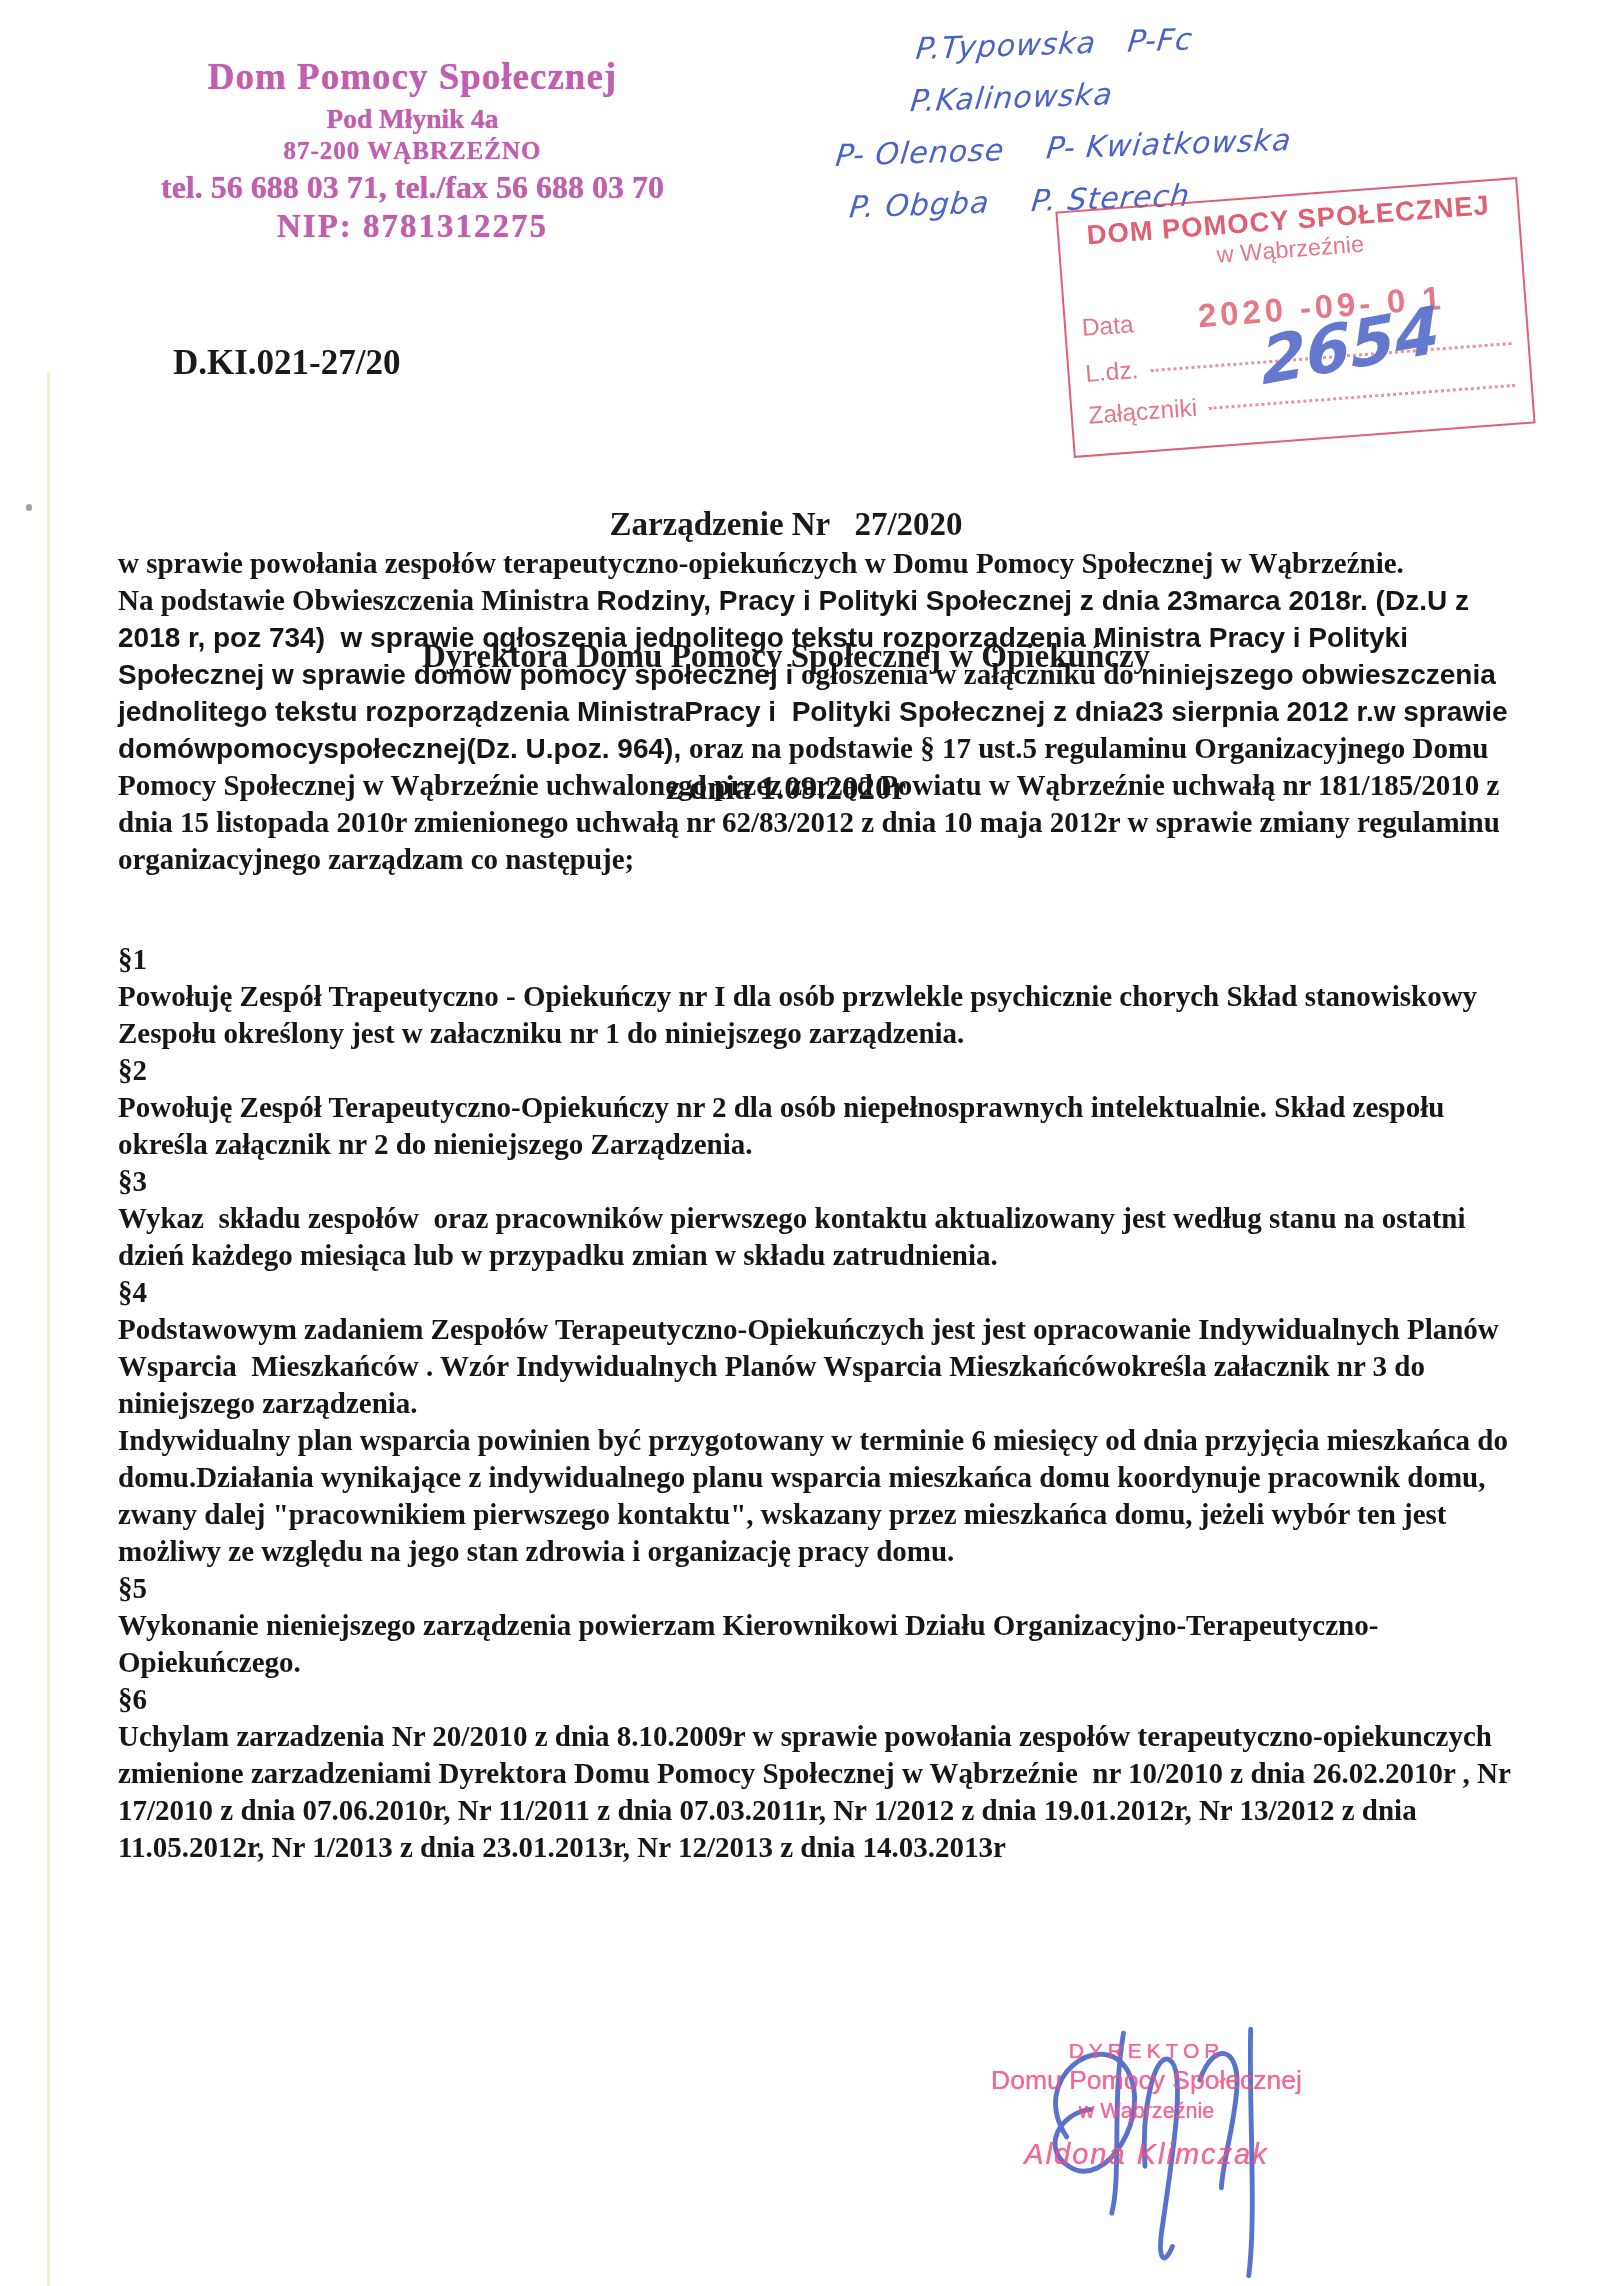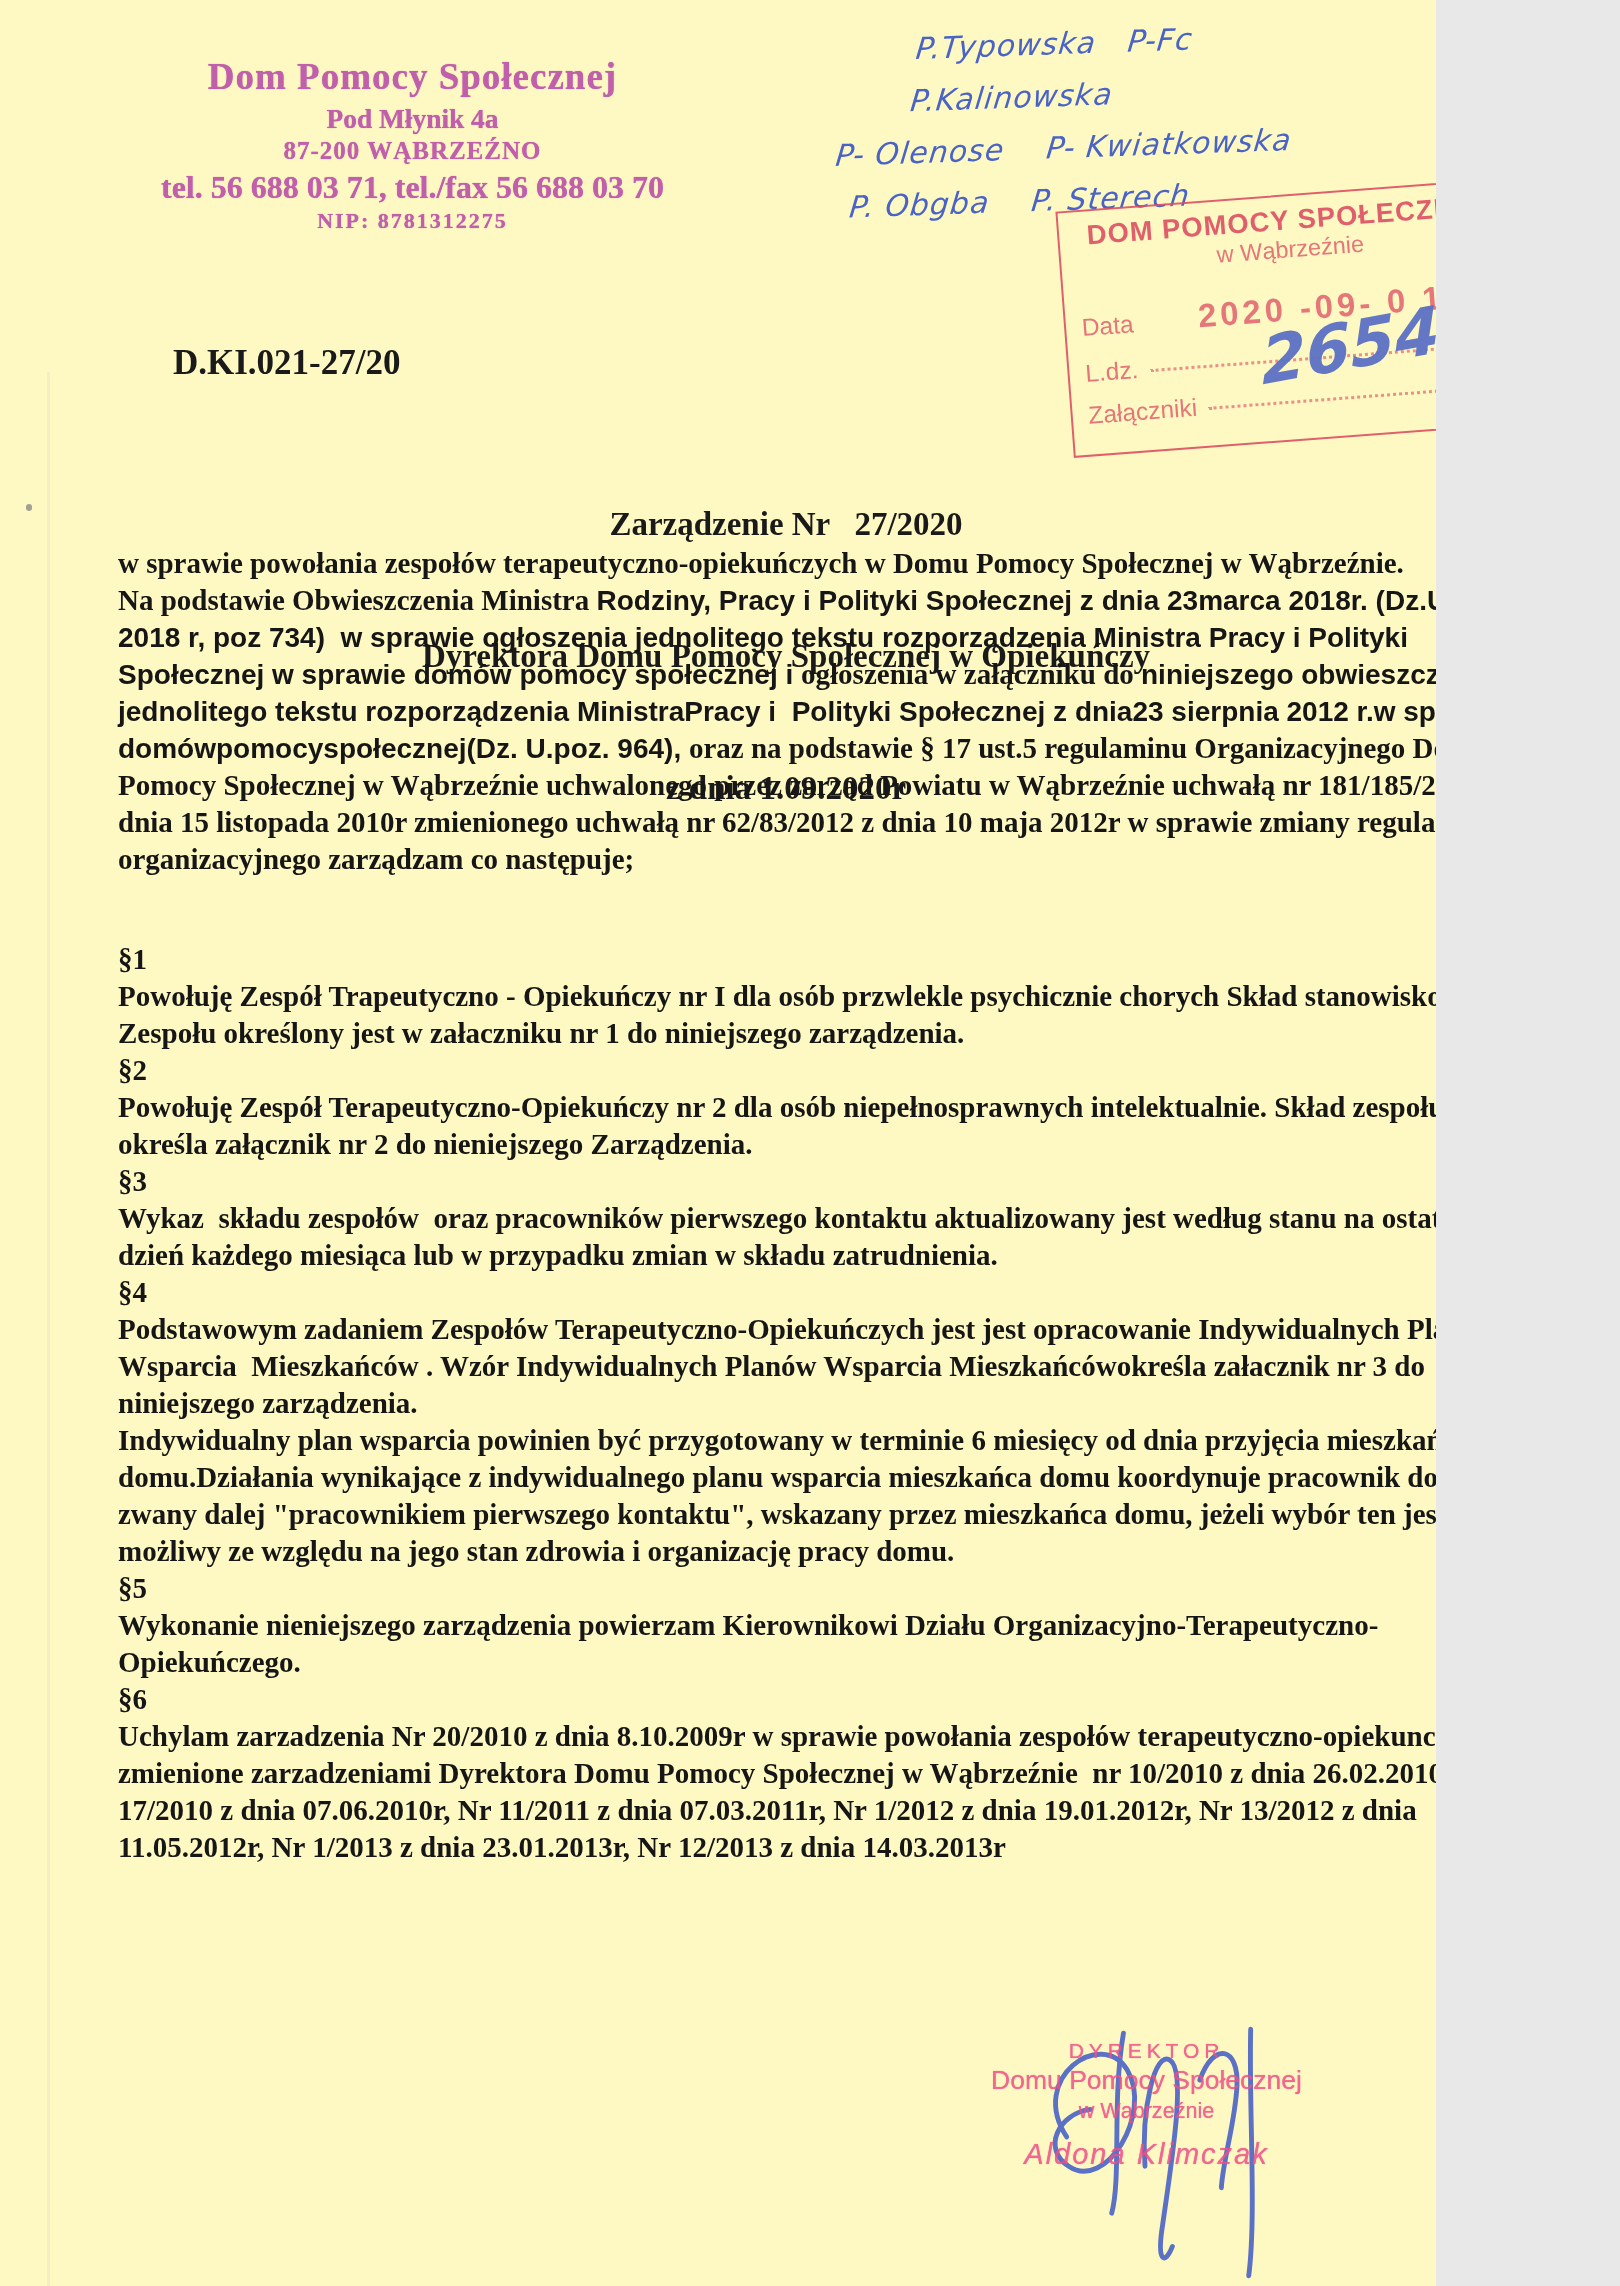--- a/index.html
+++ b/index.html
@@ -1,33 +1,33 @@
 <!DOCTYPE html>
 <html style="--magenta: #bb52a8; --stamp-red: #dd4f63; --dir-pink: #ee4f86; --ink-blue: #4a63c6; --text: #161616;"><head>
 <meta charset="utf-8">
 <style>
   html,body{margin:0;padding:0;background:#e8e8e8;}
   .page{
-    position:relative;width:1436px;height:2287px;background:#fef9c3;
+    position:relative;width:1620px;height:2287px;background:#ffffff;
     overflow:hidden;font-family:"Liberation Serif",serif;color:#1a1a1a;
   }
   
   .fold-line{position:absolute;left:47px;top:372px;width:2.9px;height:1914px;
     background:#f3ecc2;opacity:.85;}
   .margin-dot{position:absolute;left:25.5px;top:504px;width:6.9px;height:6.9px;
     border-radius:50%;background:#8a8a8a;opacity:.8;}
 
   
   .letterhead{position:absolute;left:135px;top:55px;width:555px;text-align:center;
     color:var(--magenta,#bb52a8);font-weight:bold;text-shadow:0 0 1px currentColor;opacity:.92;}
   .lh1{font-size:37px;letter-spacing:1px;}
   .lh2{font-size:27.4px;margin-top:5.9px;}
   .lh3{font-size:25px;letter-spacing:1px;margin-top:2px;}
   .lh4{font-size:32px;margin-top:4px;}
-  .lh5{font-size:22px;letter-spacing:2px;margin-top:2px;}
+  .lh5{font-size:33px;letter-spacing:2px;margin-top:2px;}
 
   
   .handnotes{position:absolute;left:825px;top:15.7px;width:588px;
     color:var(--ink-blue,#4a63c6);font-family:"DejaVu Sans",sans-serif;
     font-style:italic;font-size:30px;line-height:52px;letter-spacing:1px;
     transform:rotate(-2deg);white-space:pre-wrap;}
   .handnotes .hline{transform:skewX(-8deg);}
   .handnotes .hline:nth-child(1){padding-left:90px;}
   .handnotes .hline:nth-child(2){padding-left:9.8px;}
   .handnotes .hline:nth-child(3){padding-left:21.6px;}

